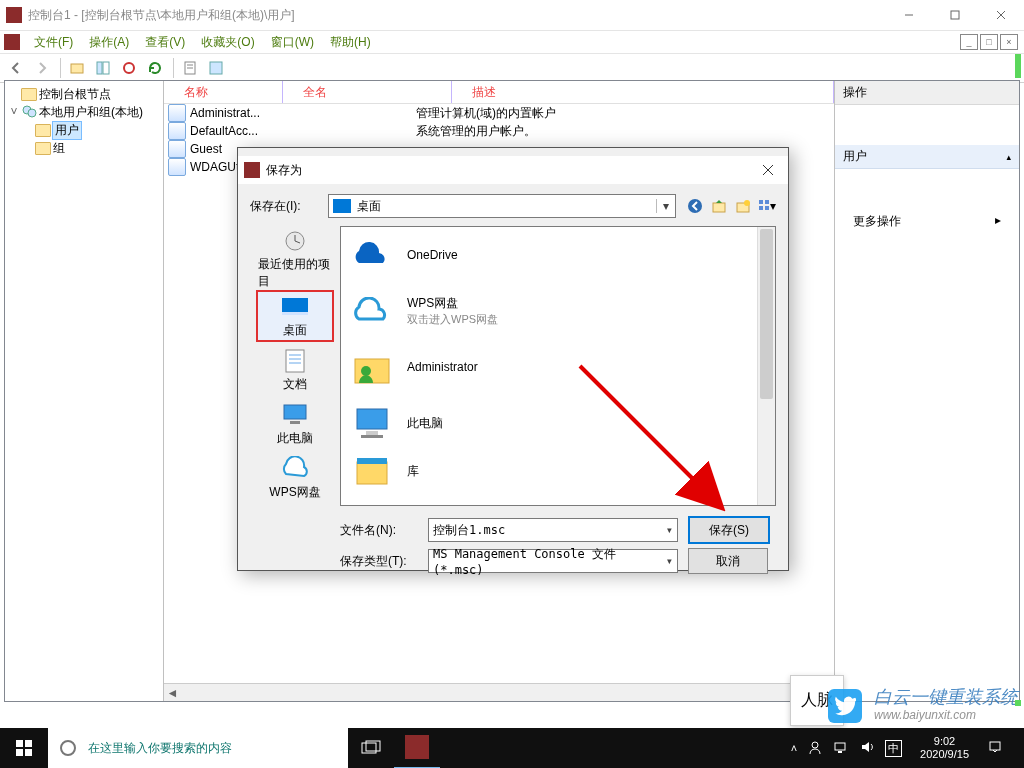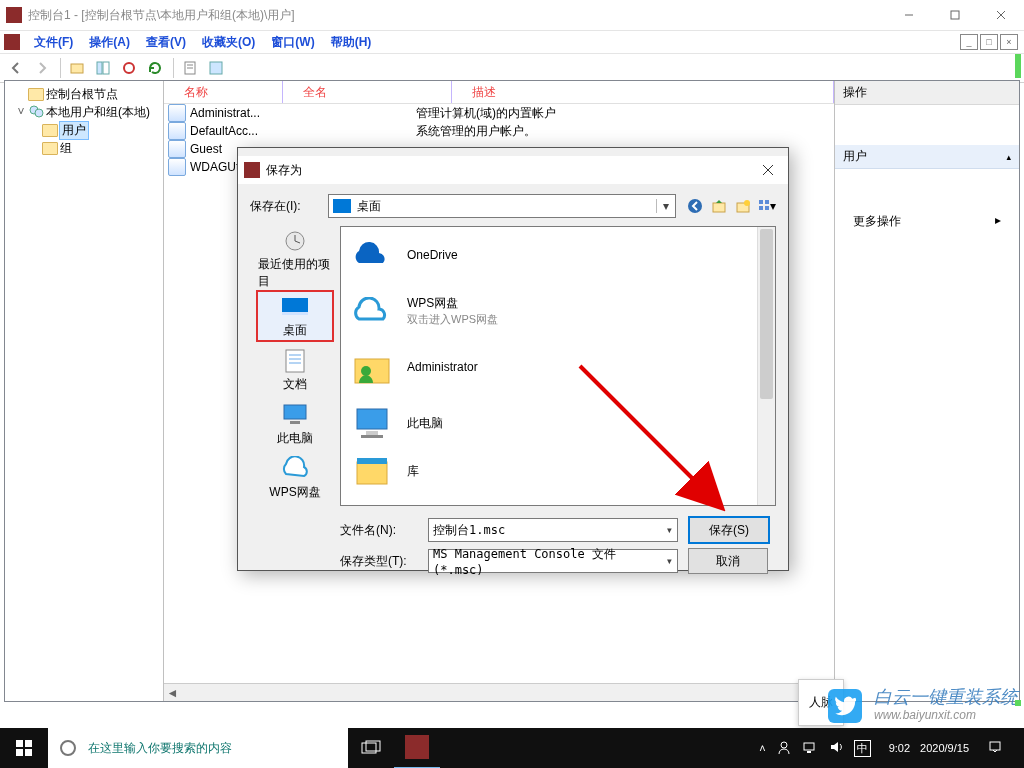--- a/index.html
+++ b/index.html
@@ -9,30 +9,30 @@
 .titlebar .appicon{width:16px;height:16px;margin:0 6px;background:#8b2b2b;display:inline-block;}
 .titlebar .title{flex:1;}
 .winbtns{display:flex;}
 .winbtn{width:46px;height:30px;display:flex;align-items:center;justify-content:center;color:#666;}
 .winbtn svg{width:10px;height:10px;}
 .mdichild{display:flex;gap:2px;margin-right:6px;}
 .mdichild span{width:16px;height:14px;border:1px solid #888;display:inline-flex;align-items:center;justify-content:center;font-size:9px;color:#666;}
 
 .menubar{height:22px;display:flex;align-items:center;padding-left:4px;border-bottom:1px solid #e5e5e5;background:#fff;}
 .menubar .micon{width:16px;height:16px;margin-right:6px;background:#8b2b2b;display:inline-block;}
-.menubar .mitem{padding:2px 8px;color:#1d4ed8;font-weight:bold;}
+.menubar .mitem{padding:2px 8px;color:#4d7c0f;}
 
 .toolbar{height:28px;display:flex;align-items:center;padding-left:4px;border-bottom:1px solid #d0d0d0;background:#fff;}
 .tbtn{width:22px;height:22px;border:1px solid transparent;margin-right:2px;display:flex;align-items:center;justify-content:center;border-radius:2px;}
 .tbtn svg{width:16px;height:16px;}
 .tsep{width:1px;height:20px;background:#ccc;margin:0 4px;}
 
 .main{position:absolute;top:80px;left:0;right:0;bottom:66px;display:flex;border:1px solid #828790;margin:0 4px;}
 .tree{width:154px;border-right:1px solid #c0c0c0;padding:4px 2px;background:#fff;overflow:hidden;}
-.tree-row{display:flex;align-items:center;height:18px;white-space:nowrap;margin-left:7px;}
+.tree-row{display:flex;align-items:center;height:18px;white-space:nowrap;}
 .tree-row .tw{width:14px;text-align:center;color:#666;}
 .tree-row .ic{width:16px;height:16px;margin-right:2px;display:inline-flex;align-items:center;justify-content:center;}
 .folder-ic{width:14px;height:11px;background:#ffe9a8;border:1px solid #d9b35a;border-radius:1px;}
 .tree-row.sel span.lbl{background:#cde8ff;outline:1px solid #7abdff;padding:0 2px;}
 .listpane{flex:1;display:flex;flex-direction:column;position:relative;}
 .colhdr{height:22px;display:flex;border-bottom:1px solid #e0e0e0;background:#fff;}
 .colhdr .col{padding:3px 8px;border-right:1px solid #c4b5fd;color:#ef4444;margin-left:12px;}
 .c1{width:90px;}.c2{width:140px;}.c3{flex:1;}
 .listbody{flex:1;position:relative;}
 .row{display:flex;align-items:center;height:18px;}
@@ -84,22 +84,22 @@
 
 .arrow-annot{position:absolute;pointer-events:none;z-index:200;}
 
 .taskbar{position:absolute;left:0;right:0;bottom:0;height:40px;background:#101010;display:flex;align-items:center;color:#fff;}
 .taskbar .start{width:48px;height:40px;display:flex;align-items:center;justify-content:center;}
 .taskbar .search{flex:0 0 300px;height:40px;background:#fff;color:#777;display:flex;align-items:center;}
 .taskbar .search .sic{width:40px;display:flex;align-items:center;justify-content:center;}
 .taskbar .tbicon{width:46px;height:40px;display:flex;align-items:center;justify-content:center;}
 .taskbar .tray{margin-left:auto;display:flex;align-items:center;height:40px;}
 .taskbar .tray span{margin:0 5px;font-size:11px;}
-.taskbar .clock{display:flex;flex-direction:row;align-items:center;font-size:11px;line-height:13px;margin:0 8px;}
-.renmai{position:absolute;right:180px;bottom:42px;background:#fff;border:1px solid #ccc;padding:14px 10px;font-size:12px;box-shadow:0 2px 6px rgba(0,0,0,.2);}
+.taskbar .clock{display:flex;flex-direction:column;align-items:center;font-size:11px;line-height:13px;margin:0 8px;}
+.renmai{position:absolute;right:180px;bottom:42px;background:#fff;border:1px solid #ccc;padding:14px 10px;font-size:16px;box-shadow:0 2px 6px rgba(0,0,0,.2);}
 .watermark{position:absolute;right:6px;bottom:44px;color:#3a7fbf;font-size:18px;font-style:italic;opacity:.9;display:flex;align-items:center;gap:12px;padding-left:42px;}
 .watermark .bird{width:34px;height:34px;background:#1da1f2;border-radius:6px;display:inline-flex;align-items:center;justify-content:center;}
 
 .greenbar{position:absolute;background:#5bd75b;}
 </style>
 </head>
 <body>
 
 <div class="win">
 

